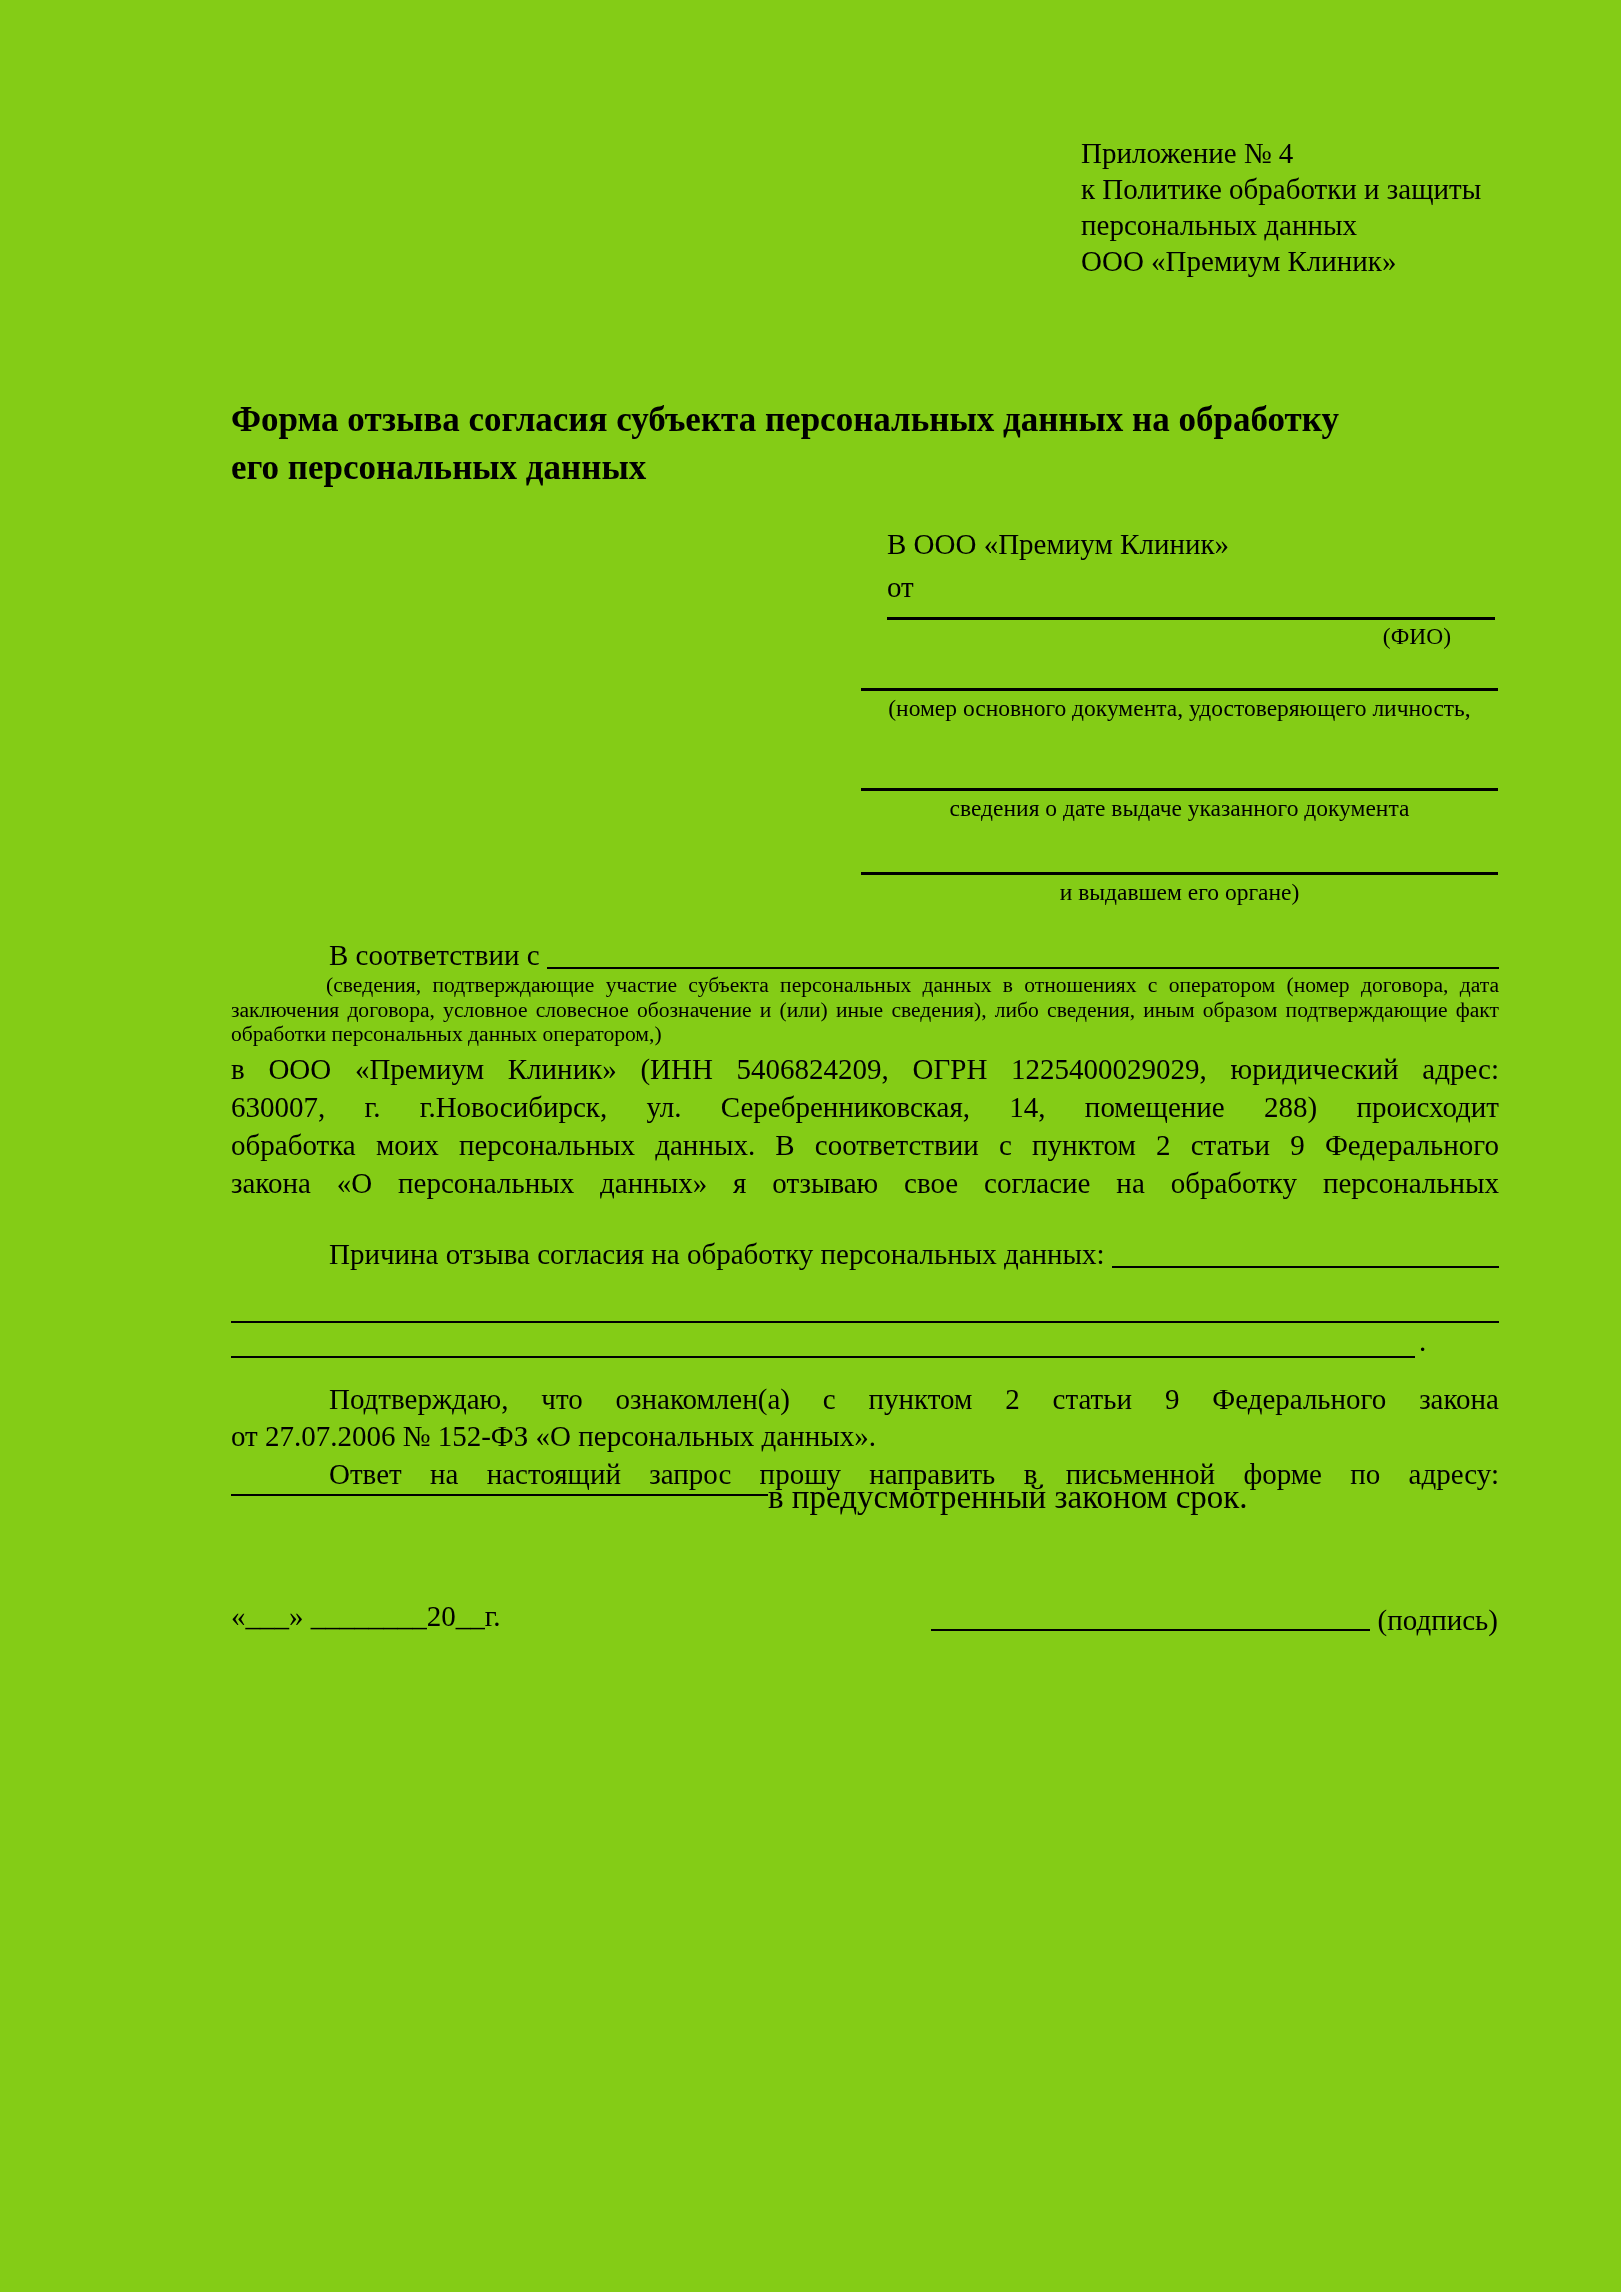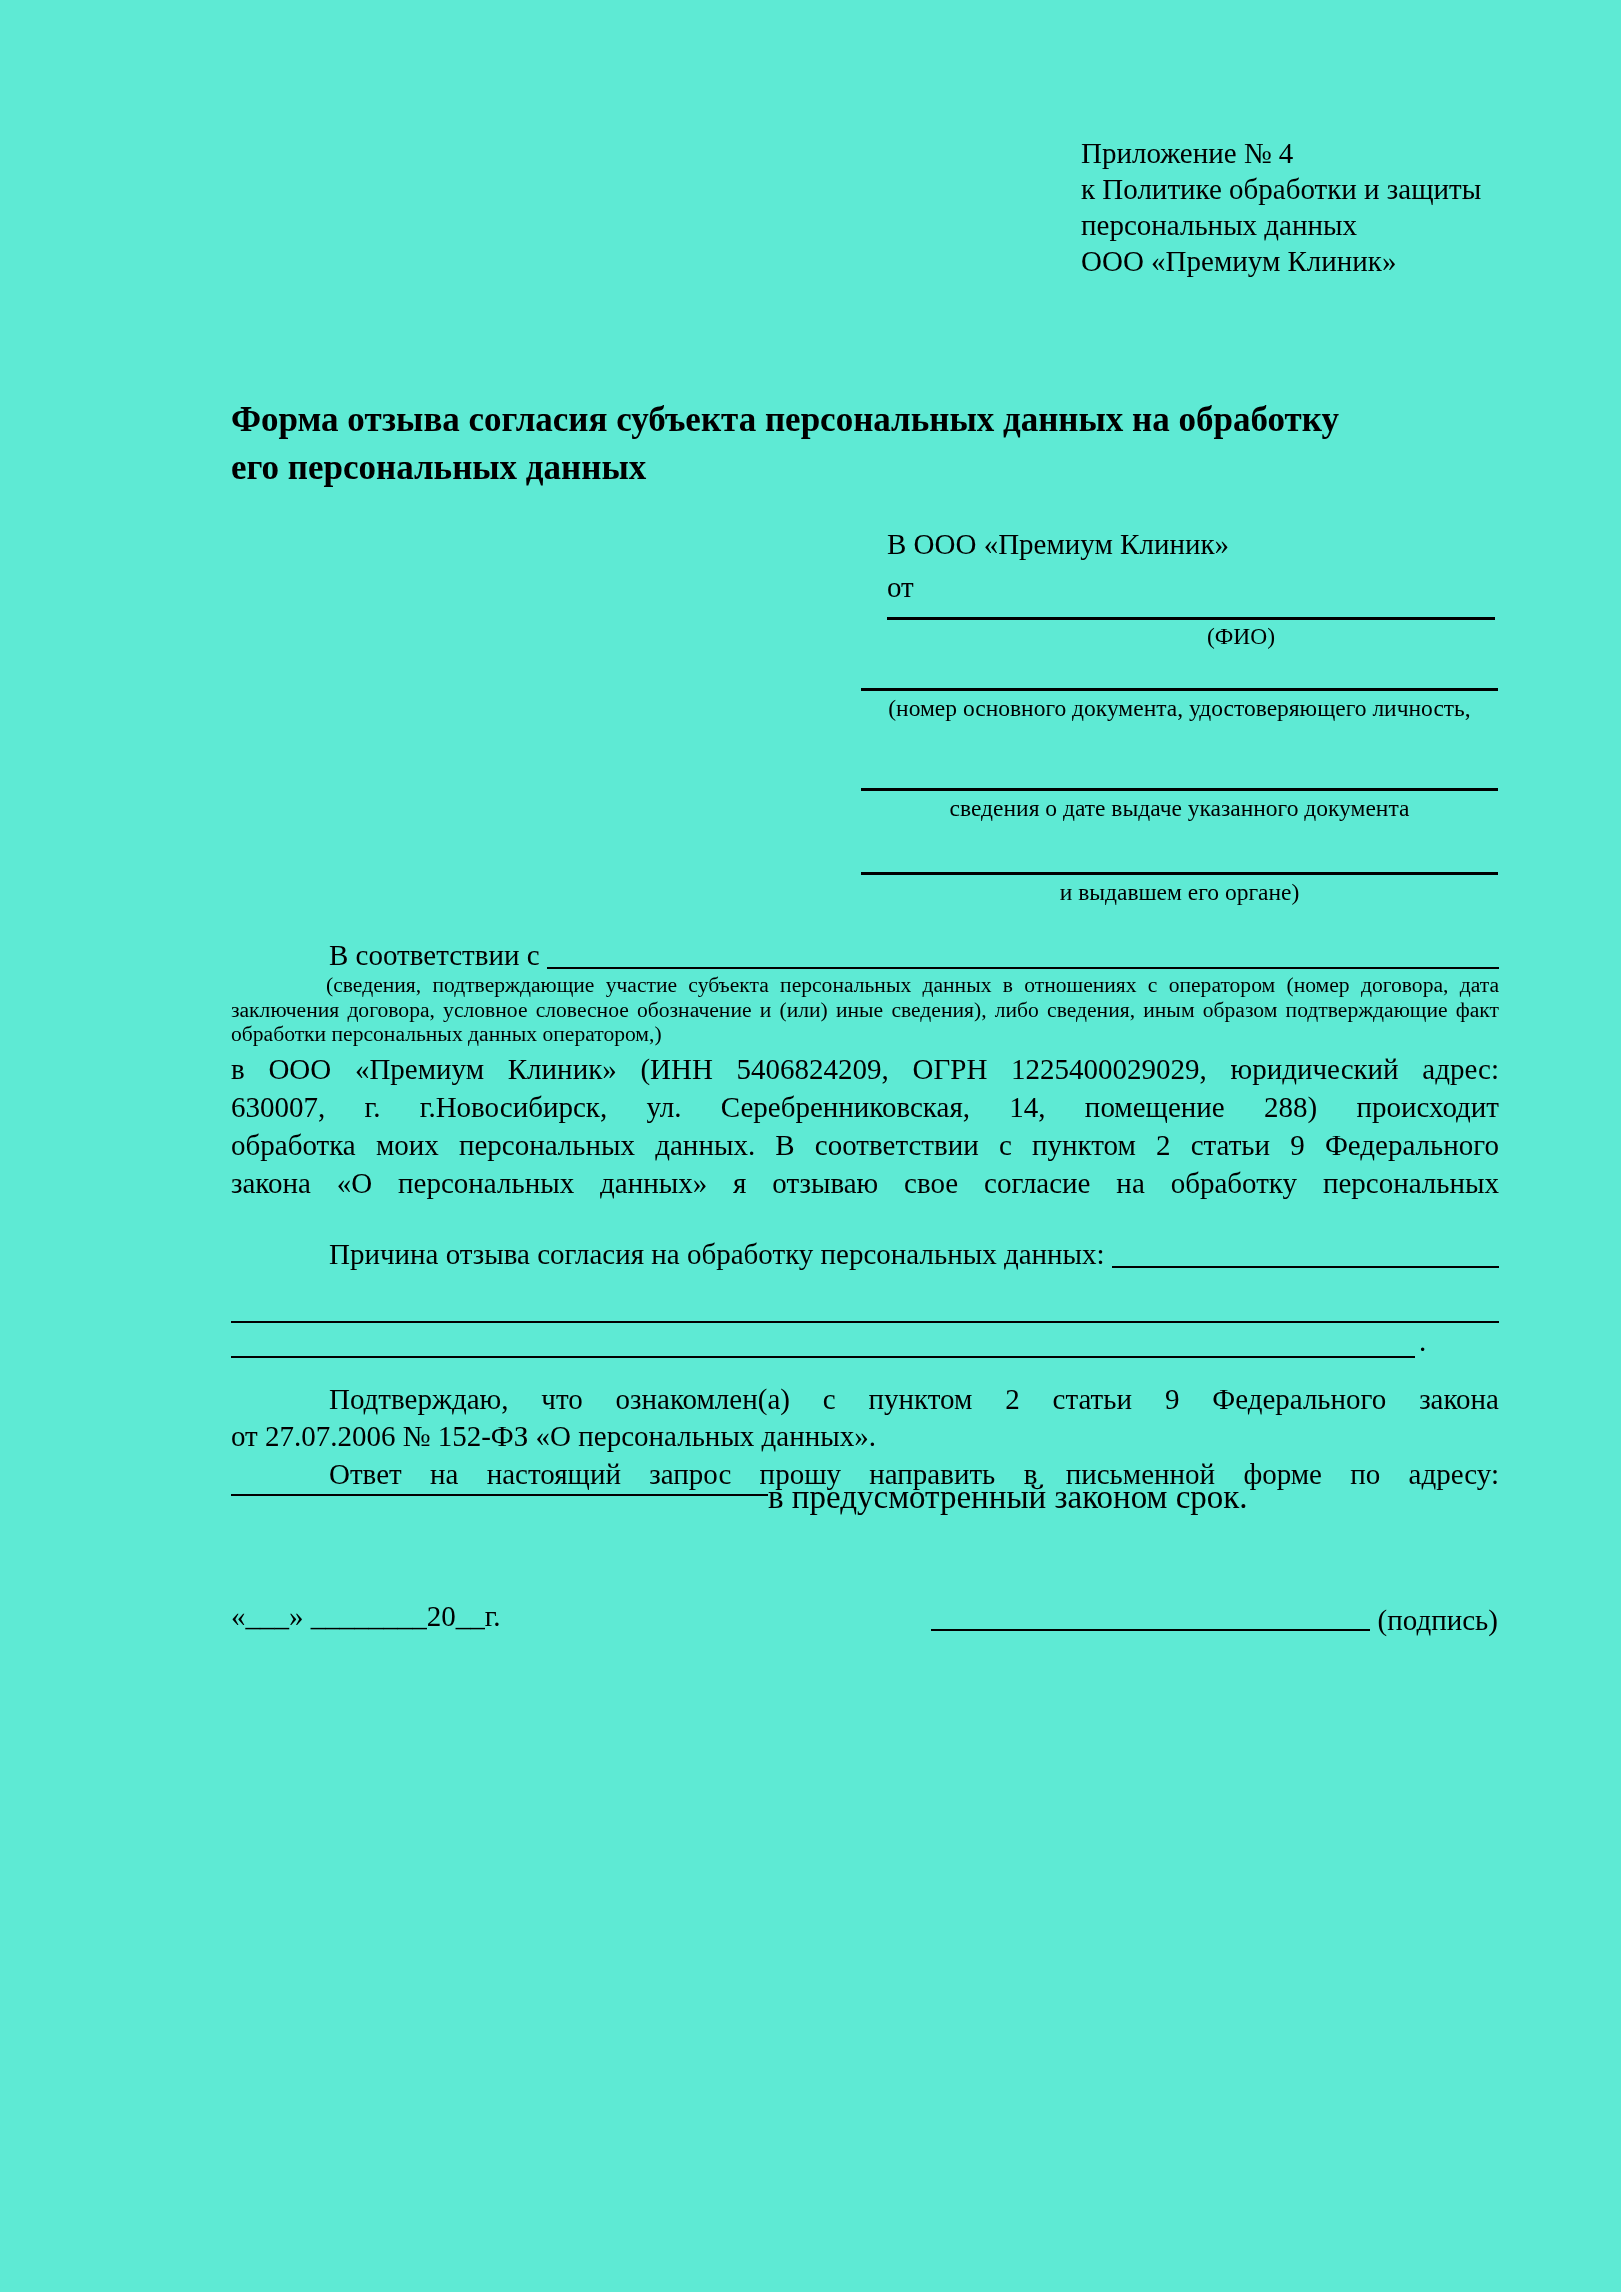--- a/index.html
+++ b/index.html
@@ -1,41 +1,41 @@
 <!DOCTYPE html>
 <html><head>
 <meta charset="utf-8">
 <style>
   html,body{margin:0;padding:0;background:#888;}
   .page{
     position:relative;
     width:1621px;height:2293px;
     margin:0 auto;
-    background:#5eead4;
+    background:#84cc16;
     color:#000000;
     font-family:"Liberation Serif", serif;
     overflow:hidden;
   }
   .abs{position:absolute;}
 
   
   .appendix{left:1081px;top:135px;font-size:29px;line-height:36px;}
 
   
   .title{left:231px;top:396px;width:1268px;
          font-weight:bold;font-size:35px;line-height:48px;}
 
   
   .addr-to{left:887px;top:525px;font-size:29px;line-height:39px;}
   .addr-from{left:887px;top:568px;font-size:29px;line-height:39px;}
   .fline{height:2.9px;background:#000;}
   .fcap{font-size:23.5px;line-height:27.4px;text-align:center;}
 
   .u1{left:887px;top:617px;width:608px;}
-  .c1{left:937px;top:623px;width:608px;}
+  .c1{left:843px;top:623px;width:608px;text-align:right;}
   .u2{left:861px;top:688px;width:637px;}
   .c2{left:861px;top:695px;width:637px;}
   .u3{left:861px;top:788px;width:637px;}
   .c3{left:861px;top:795px;width:637px;}
   .u4{left:861px;top:872px;width:637px;}
   .c4{left:861px;top:879px;width:637px;}
 
   .heading{left:231px;top:892px;width:1268px;text-align:center;
            font-size:30px;line-height:41px;}
 

